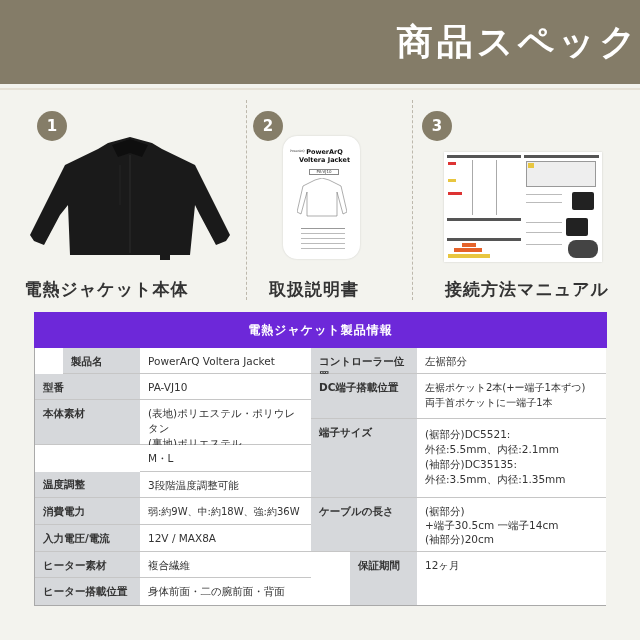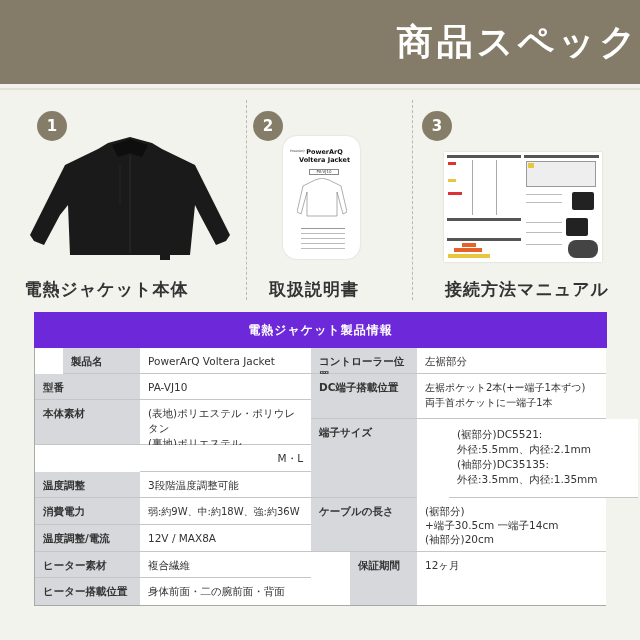--- a/index.html
+++ b/index.html
@@ -151,46 +151,46 @@
   <div class="cell-k" style="left:0;top:36px;width:105px;height:26px;margin-left:28px;">製品名</div>
   <div class="cell-v" style="left:105px;top:36px;width:171px;height:26px;">PowerArQ Voltera Jacket</div>
 
   <div class="cell-k" style="left:0;top:62px;width:105px;height:26px;">型番</div>
   <div class="cell-v" style="left:105px;top:62px;width:171px;height:26px;">PA-VJ10</div>
 
   <div class="cell-k" style="left:0;top:88px;width:105px;height:45px;">本体素材</div>
   <div class="cell-v" style="left:105px;top:88px;width:171px;height:45px;white-space:pre-line;">(表地)ポリエステル・ポリウレタン
 (裏地)ポリエステル</div>
 
-  <div class="cell-v" style="left:105px;top:133px;width:171px;height:27px;text-align:right;">M・L</div>
-
-  <div class="cell-k" style="left:0;top:160px;width:125px;height:26px;">温度調整</div>
+  <div class="cell-v" style="left:105px;top:133px;width:171px;height:27px;">M・L</div>
+
+  <div class="cell-k" style="left:0;top:160px;width:125px;height:26px;font-family:Liberation Mono, monospace;">温度調整</div>
   <div class="cell-v" style="left:105px;top:160px;width:171px;height:26px;">3段階温度調整可能</div>
 
   <div class="cell-k" style="left:0;top:186px;width:105px;height:27px;">消費電力</div>
   <div class="cell-v" style="left:105px;top:186px;width:171px;height:27px;font-size:10px;">弱:約9W、中:約18W、強:約36W</div>
 
-  <div class="cell-k" style="left:0;top:213px;width:105px;height:27px;">温度調整/電流</div>
+  <div class="cell-k" style="left:0;top:213px;width:105px;height:27px;">入力電圧/電流</div>
   <div class="cell-v" style="left:105px;top:213px;width:171px;height:27px;">12V / MAX8A</div>
 
   <div class="cell-k" style="left:0;top:240px;width:105px;height:26px;">ヒーター素材</div>
   <div class="cell-v" style="left:105px;top:240px;width:171px;height:26px;">複合繊維</div>
 
   <div class="cell-k last" style="left:0;top:266px;width:105px;height:27px;">ヒーター搭載位置</div>
   <div class="cell-v last" style="left:105px;top:266px;width:171px;height:27px;">身体前面・二の腕前面・背面</div>
 
   <div class="cell-k" style="left:276px;top:36px;width:106px;height:26px;">コントローラー位置</div>
   <div class="cell-v" style="left:382px;top:36px;width:189px;height:26px;">左裾部分</div>
 
   <div class="cell-k" style="left:276px;top:62px;width:106px;height:45px;">DC端子搭載位置</div>
   <div class="cell-v" style="left:382px;top:62px;width:189px;height:45px;white-space:pre-line;font-size:10px;">左裾ポケット2本(+ー端子1本ずつ)
 両手首ポケットに一端子1本</div>
 
   <div class="cell-k" style="left:276px;top:107px;width:106px;height:79px;">端子サイズ</div>
-  <div class="cell-v" style="left:382px;top:107px;width:189px;height:79px;white-space:pre-line;padding-top:8px;margin-left:32px;">(裾部分)DC5521:
+  <div class="cell-v" style="left:382px;top:107px;width:189px;height:79px;white-space:pre-line;padding-top:8px;">(裾部分)DC5521:
 外径:5.5mm、内径:2.1mm
 (袖部分)DC35135:
 外径:3.5mm、内径:1.35mm</div>
 
   <div class="cell-k" style="left:276px;top:186px;width:106px;height:54px;">ケーブルの長さ</div>
   <div class="cell-v" style="left:382px;top:186px;width:189px;height:54px;white-space:pre-line;line-height:14px;">(裾部分)
 +端子30.5cm 一端子14cm
 (袖部分)20cm</div>
 
   <div class="cell-k last" style="left:276px;top:240px;width:106px;height:53px;margin-left:39px;">保証期間</div>

